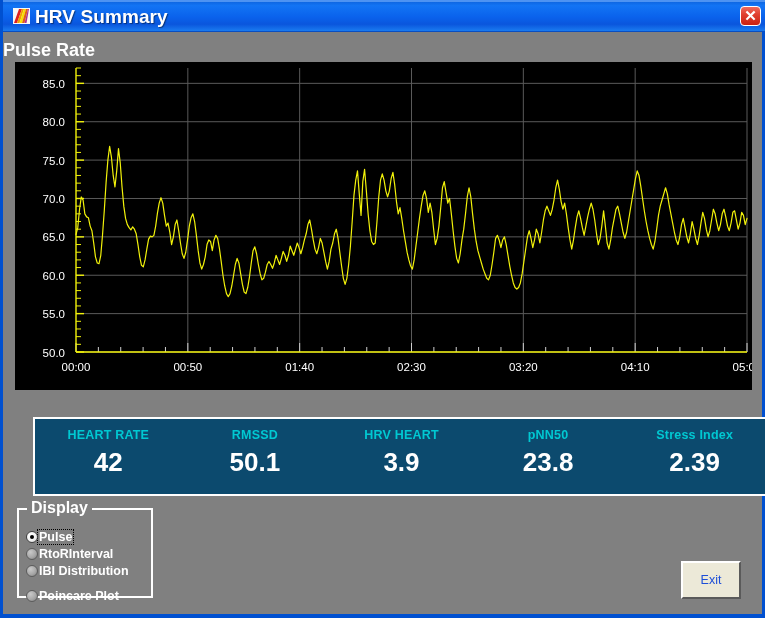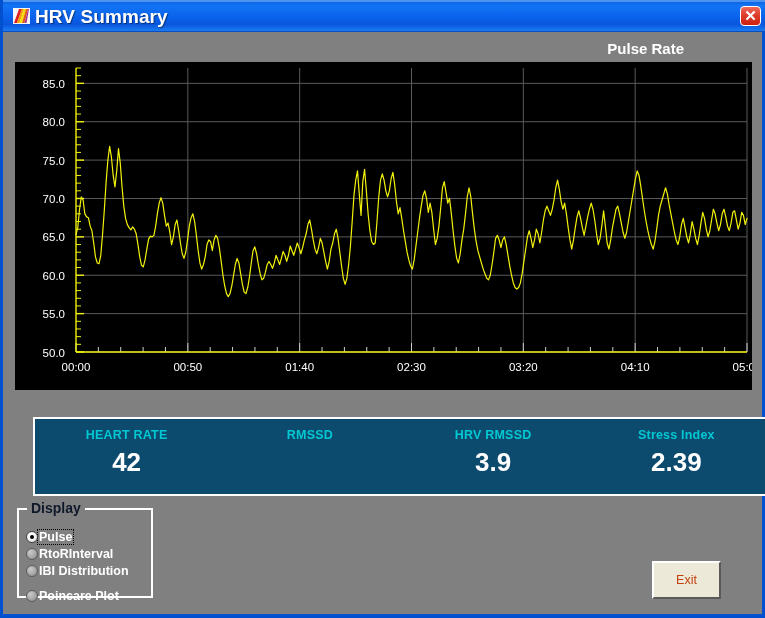--- a/index.html
+++ b/index.html
@@ -77,23 +77,23 @@
     line-height: 18px;
     text-align: center;
     font-family: "Liberation Sans", sans-serif;
   }
 
   
   #chart-title {
     position: absolute;
     left: 0; top: 40px;
     width: 681px;
-    text-align: right;
-    color: #ffffff;
-    font-size: 15px;
+    text-align: left;
+    color: #ffffff;
+    font-size: 18px;
     font-weight: bold;
     font-family: "Liberation Sans", sans-serif;
   }
 
   
   #chart-panel {
     position: absolute;
     left: 12px; top: 62px;
     width: 737px;
     height: 312px;
@@ -149,22 +149,22 @@
     width: 136px;
     height: 90px;
     border: 2px solid #ffffff;
     box-sizing: border-box;
   }
   #display-group-title {
     position: absolute;
     left: 8px; top: -9px;
     background: #808080;
     padding: 0 4px;
-    color: #0f172a;
-    font-size: 14px;
+    color: #ffffff;
+    font-size: 16px;
     font-weight: bold;
     font-family: "Liberation Sans", sans-serif;
     line-height: 14px;
   }
   .radio-row {
     position: absolute;
     left: 7px;
     height: 16px;
     display: flex;
     align-items: center;
@@ -202,30 +202,30 @@
     line-height: 14px;
     padding: 0 1px;
   }
   .radio-row.selected .radio-label {
     outline: 1px dotted #000000;
   }
 
   
   #exit-button {
     position: absolute;
-    left: 649px; top: 561px;
-    width: 69px;
+    left: 678px; top: 561px;
+    width: 60px;
     height: 38px;
     background: #ece9d8;
     border-top: 2px solid #ffffff;
     border-left: 2px solid #ffffff;
     border-right: 2px solid #5a5a5a;
     border-bottom: 2px solid #5a5a5a;
     box-sizing: border-box;
-    color: #c2410c;
+    color: #1d4ed8;
     font-size: 12.5px;
     font-family: "Liberation Sans", sans-serif;
     text-align: center;
     line-height: 34px;
     cursor: pointer;
   }
 </style>
 </head>
 <body>
 
@@ -371,24 +371,29 @@
     </svg>
   </div>
 
   <div id="metrics-panel">
     <div class="metric-cell">
       <div class="metric-label">HEART RATE</div>
       <div class="metric-value">42</div>
     </div>
     <div class="metric-cell">
       <div class="metric-label">RMSSD</div>
+      <div class="metric-value">50.1</div>
     </div>
     <div class="metric-cell">
-      <div class="metric-label">HRV RMSSD</div>
+      <div class="metric-label">HRV HEART</div>
       <div class="metric-value">3.9</div>
+    </div>
+    <div class="metric-cell">
+      <div class="metric-label">pNN50</div>
+      <div class="metric-value">23.8</div>
     </div>
     <div class="metric-cell">
       <div class="metric-label">Stress Index</div>
       <div class="metric-value">2.39</div>
     </div>
   </div>
 
   <div id="display-group">
     <div id="display-group-title">Display</div>
 

